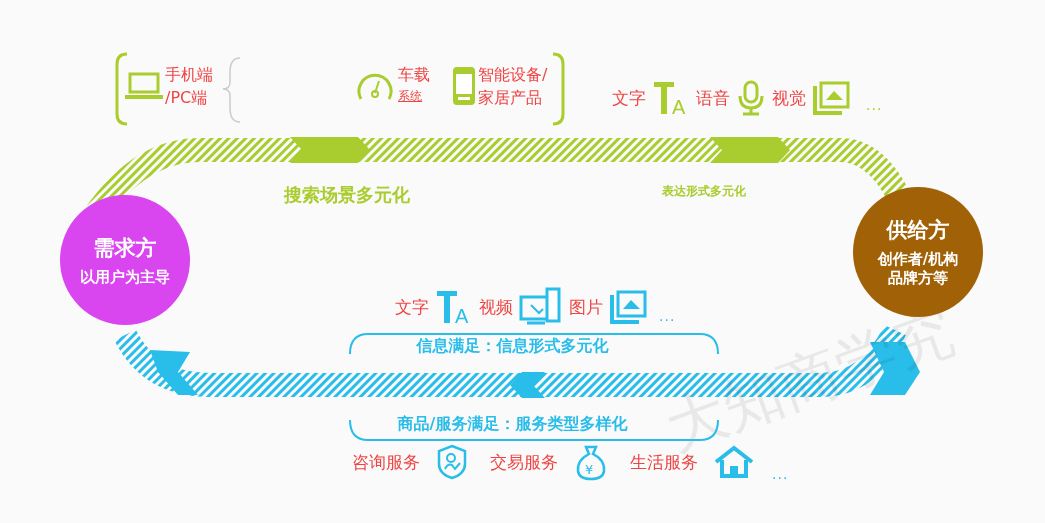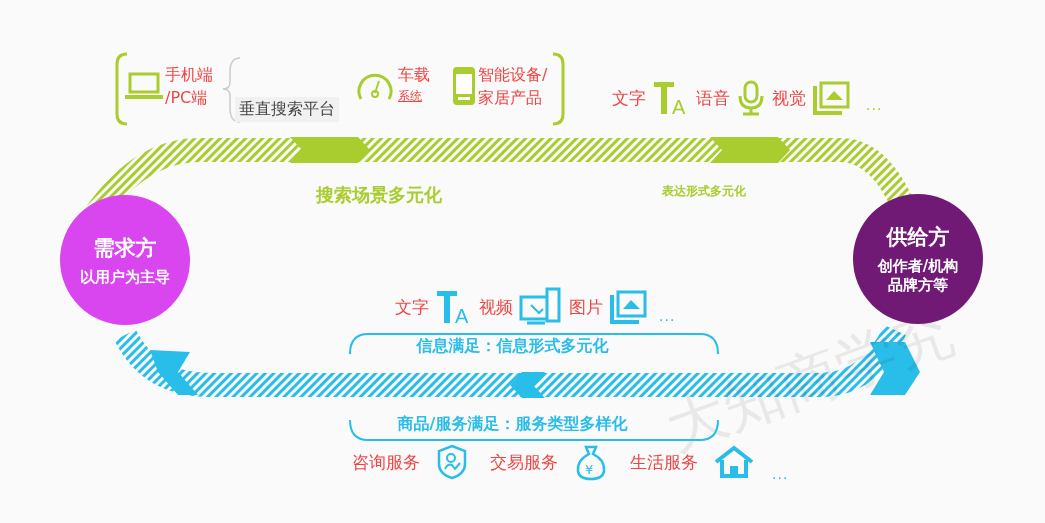--- a/index.html
+++ b/index.html
@@ -41,39 +41,38 @@
   <polygon points="870,342 905,342 920,372 905,395 870,395 884,372" fill="#29bdea"></polygon>
 </svg>
 
 <div class="watermark" style="left:660px;top:340px;">大知商学究</div>
 
 <div class="circle" style="left:60px;top:195px;width:130px;height:130px;background:#d946ef;">
   <div class="t1">需求方</div>
   <div class="t2">以用户为主导</div>
 </div>
 
-<div class="circle" style="left:853px;top:194px;width:130px;height:130px;background:#701a75;">
+<div class="circle" style="left:853px;top:187px;width:130px;height:130px;background:#a16207;">
   <div class="t1">供给方</div>
   <div class="t2">创作者/机构</div>
   <div class="t2">品牌方等</div>
 </div>
 
 <div class="abs" style="left:115px;top:52px;width:450px;height:74px;">
   <svg class="abs" style="left:0;top:0;" width="450" height="74">
     <path d="M 12 2 Q 2 2 2 12 L 2 62 Q 2 72 12 72" stroke="#a9cc2e" stroke-width="3" fill="none"></path>
     <path d="M 438 2 Q 448 2 448 12 L 448 62 Q 448 72 438 72" stroke="#a9cc2e" stroke-width="3" fill="none"></path>
     <path d="M 125 6 Q 115 6 115 20 L 115 30 Q 115 37 108 37 Q 115 37 115 44 L 115 56 Q 115 70 125 70" stroke="#cccccc" stroke-width="1.5" fill="none"></path>
   </svg>
   <svg class="abs" style="left:10px;top:20px;" width="40" height="30">
     <rect x="5" y="2" width="28" height="18" fill="none" stroke="#a9cc2e" stroke-width="3"></rect>
     <rect x="0" y="23" width="38" height="4" fill="#a9cc2e"></rect>
   </svg>
   <div class="abs txt" style="left:50px;top:13px;font-size:16px;">手机端</div>
   <div class="abs txt" style="left:50px;top:36px;font-size:16px;">/PC端</div>
-  <div class="abs platform" style="left:120px;top:45px;">垂直搜索平台</div>
   <svg class="abs" style="left:240px;top:17px;" width="40" height="36">
     <path d="M 6 30 A 16 16 0 1 1 34 30" stroke="#a9cc2e" stroke-width="3" fill="none"></path>
     <line x1="20" y1="24" x2="24" y2="12" stroke="#a9cc2e" stroke-width="2"></line>
     <circle cx="20" cy="25" r="3" fill="none" stroke="#a9cc2e" stroke-width="2"></circle>
   </svg>
   <div class="abs txt" style="left:283px;top:13px;font-size:16px;">车载</div>
   <div class="abs txt" style="left:283px;top:36px;font-size:12px;text-decoration:underline;">系统</div>
   <svg class="abs" style="left:337px;top:14px;" width="24" height="40">
     <rect x="1" y="1" width="22" height="38" rx="4" fill="#a9cc2e"></rect>
     <rect x="4" y="8" width="16" height="20" fill="#fff"></rect>
@@ -99,21 +98,21 @@
   </svg>
   <span class="txt">视觉</span>
   <svg width="40" height="36">
     <path d="M 3 6 L 3 33 L 30 33" stroke="#a9cc2e" stroke-width="4" fill="none"></path>
     <rect x="9" y="3" width="27" height="24" fill="none" stroke="#a9cc2e" stroke-width="3"></rect>
     <polygon points="14,20 22,11 31,20" fill="#a9cc2e"></polygon>
   </svg>
   <span class="dots green" style="margin-left:8px;margin-top:14px;">...</span>
 </div>
 
-<div class="abs green bold" style="left:284px;top:183px;font-size:18px;margin-left:32px;">搜索场景多元化</div>
+<div class="abs green bold" style="left:284px;top:183px;font-size:18px;">搜索场景多元化</div>
 <div class="abs green bold" style="left:662px;top:183px;font-size:12px;">表达形式多元化</div>
 
 <div class="abs" style="left:395px;top:287px;height:40px;display:flex;align-items:center;gap:6px;">
   <span class="txt">文字</span>
   <svg width="38" height="36">
     <rect x="2" y="2" width="20" height="5" fill="#29bdea"></rect>
       <rect x="9" y="2" width="6" height="32" fill="#29bdea"></rect>
     <text x="20" y="34" font-size="20" fill="#29bdea" font-family="Liberation Sans, sans-serif">A</text>
   </svg>
   <span class="txt">视频</span>

